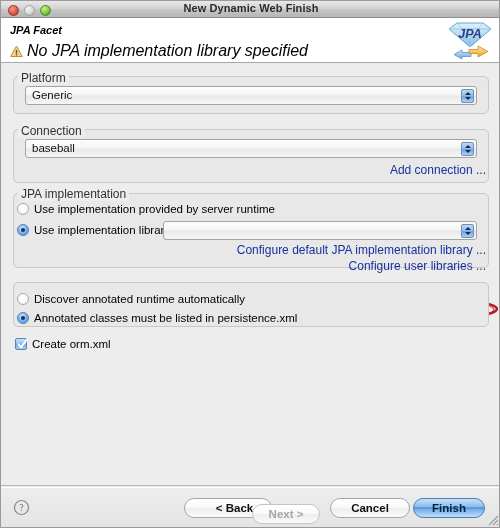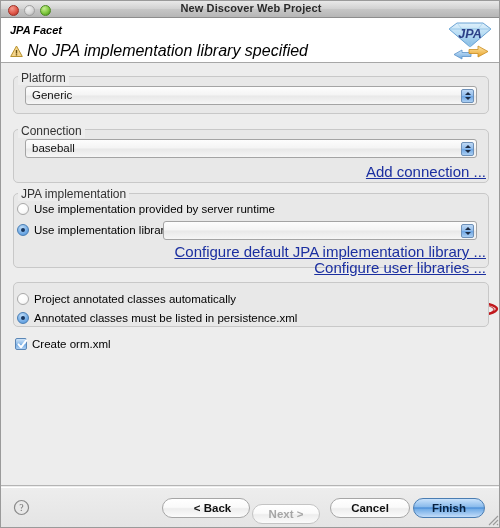--- a/index.html
+++ b/index.html
@@ -159,23 +159,22 @@
     top: 2px;
     border-bottom: 3px solid #1b2b44;
   }
   .combo-btn .arr.down {
     bottom: 2px;
     border-top: 3px solid #1b2b44;
   }
 
   .link {
     position: absolute;
-    font-size: 15px;
+    font-size: 12px;
     color: #1b2fa0;
-    text-decoration: underline;
     white-space: nowrap;
     cursor: pointer;
   }
 
   .radio-row, .check-row {
     position: absolute;
     display: flex;
     align-items: flex-end;
   }
   .radio {
@@ -272,21 +271,21 @@
 </style>
 </head>
 <body>
 
 <div id="window">
 
   <div id="titlebar">
     <div class="traffic" id="tl-close"></div>
     <div class="traffic" id="tl-min"></div>
     <div class="traffic" id="tl-max"></div>
-    <div id="title-text">New Discover Web Project</div>
+    <div id="title-text">New Dynamic Web Finish</div>
   </div>
 
   <div id="header">
     <div id="header-title">JPA Facet</div>
     <div id="header-message-row">
       <svg id="warning-icon" viewBox="0 0 13 13">
         <polygon points="6.5,1 12.3,11.5 0.7,11.5" fill="#f4d48a" stroke="#b8922f" stroke-width="1" stroke-linejoin="round"></polygon>
         <rect x="5.8" y="5" width="1.4" height="3.6" fill="#6b5210"></rect>
         <rect x="5.8" y="9.2" width="1.4" height="1.3" fill="#6b5210"></rect>
       </svg>
@@ -370,21 +369,21 @@
 
     <svg id="annotation" viewBox="0 0 242 36">
       <ellipse cx="121" cy="18" rx="117" ry="13.5" fill="none" stroke="#c0171c" stroke-width="2.4"></ellipse>
       <ellipse cx="120" cy="18.6" rx="115" ry="12.4" fill="none" stroke="#c0171c" stroke-width="1.4" opacity="0.75"></ellipse>
     </svg>
 
     <div class="group" style="left:12px; top:219px; width:476px; height:45px;"></div>
 
     <div class="radio-row" style="left:16px; top:230px;">
       <span class="radio off"></span>
-      <span class="ctl-label">Project annotated classes automatically</span>
+      <span class="ctl-label">Discover annotated runtime automatically</span>
     </div>
 
     <div class="radio-row" style="left:16px; top:249px;">
       <span class="radio on"></span>
       <span class="ctl-label">Annotated classes must be listed in persistence.xml</span>
     </div>
 
     <div class="check-row" style="left:14px; top:275px;">
       <span class="checkbox">
         <svg width="11" height="11" viewBox="0 0 11 11">
@@ -395,21 +394,21 @@
     </div>
 
   </div>
 
   <div id="buttonbar">
     <svg id="help-icon" viewBox="0 0 17 17">
       <circle cx="8.5" cy="8.5" r="7" fill="none" stroke="#8a8a8a" stroke-width="1.2"></circle>
       <text x="8.5" y="12.2" font-family="Liberation Serif, serif" font-size="10" fill="#6d6d6d" text-anchor="middle">?</text>
     </svg>
 
-    <div class="pill" style="left:161px; width:88px;padding-left:13px;">&lt; Back</div>
+    <div class="pill" style="left:183px; width:88px;padding-left:13px;">&lt; Back</div>
     <div class="pill disabled" style="left:251px; width:68px;">Next &gt;</div>
     <div class="pill" style="left:329px; width:80px;">Cancel</div>
     <div class="pill default" style="left:412px; width:72px;">Finish</div>
 
     <svg id="resize-grip" viewBox="0 0 13 13">
       <path d="M12,3 L3,12 M12,7 L7,12 M12,11 L11,12" stroke="#9b9b9b" stroke-width="1.1" fill="none"></path>
     </svg>
   </div>
 
 </div>

